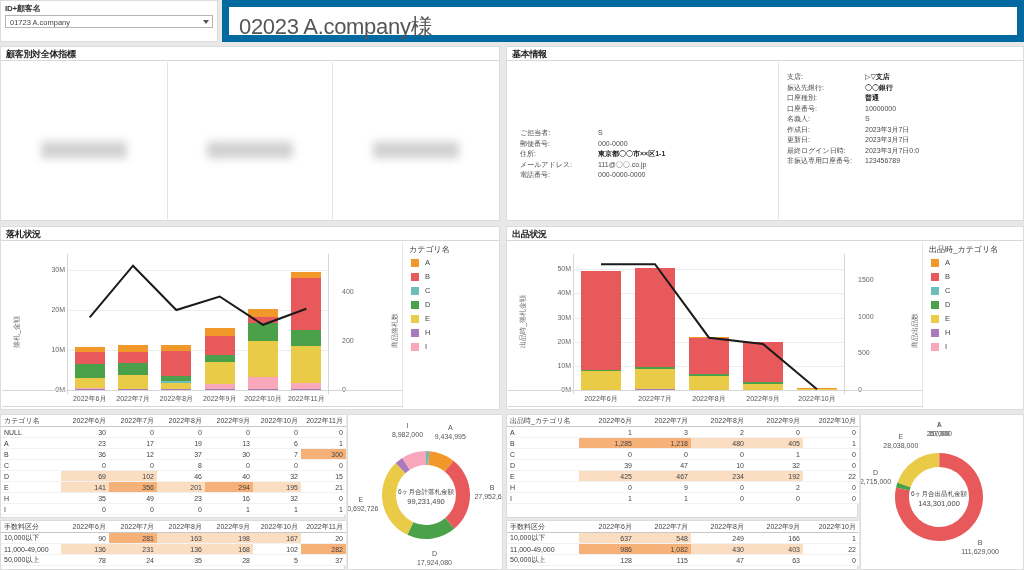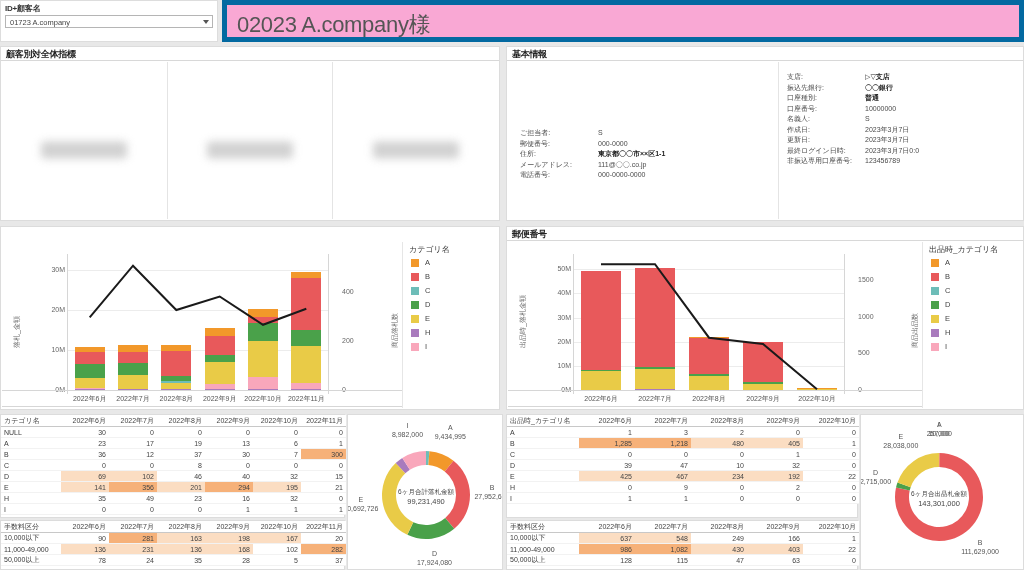--- a/index.html
+++ b/index.html
@@ -12,21 +12,21 @@
   }
   .app{position:relative;width:1024px;height:570px;}
 
   
   .topbar{position:absolute;left:0;top:0;width:1024px;height:44px;background:#e8e8e8;}
   .filter-box{position:absolute;left:0;top:0;width:218px;height:42px;background:#fff;border:1px solid #ddd;box-sizing:border-box;}
   .filter-label{position:absolute;left:4px;top:2px;font-size:8px;font-weight:bold;color:#333;letter-spacing:-.2px;}
   .filter-select{position:absolute;left:4px;top:14px;width:208px;height:13px;border:1px solid #b5b5b5;background:#fff;box-sizing:border-box;}
   .filter-value{position:absolute;left:4px;top:2px;font-size:7.5px;color:#444;white-space:nowrap;}
   .filter-caret{position:absolute;right:3px;top:4px;width:0;height:0;border-left:3px solid transparent;border-right:3px solid transparent;border-top:4px solid #555;}
-  .title-box{position:absolute;left:222px;top:0;width:802px;height:42px;background:#f9a8d4;border:5px solid #0369a1;box-sizing:border-box;}
+  .title-box{position:absolute;left:222px;top:0;width:802px;height:42px;background:#ffffff;border:7px solid #0369a1;box-sizing:border-box;}
   .title-text{position:absolute;left:10px;top:5px;font-size:22px;color:#555;font-weight:400;letter-spacing:-.3px;}
 
   
   .panel{position:absolute;background:#fff;border:1px solid #dcdcdc;box-sizing:border-box;}
   .panel-title{position:absolute;left:0;top:0;height:14px;line-height:14px;padding-left:5px;font-size:9px;font-weight:bold;color:#222;border-bottom:1px solid #d8d8d8;width:100%;box-sizing:border-box;background:#fff;letter-spacing:-.3px;}
 
   
   .kpi-row{position:absolute;left:1px;top:15px;right:1px;bottom:1px;display:flex;}
   .kpi-cell{flex:1;border-right:1px solid #e4e4e4;position:relative;background:#fff;}
   .kpi-cell:last-child{border-right:none;}
@@ -164,20 +164,21 @@
             <div class="bi-row">
               <span class="bi-k">非振込専用口座番号:</span>
               <span class="bi-v">123456789</span>
             </div>
           </div>
       </div>
     </div>
   </div>
 
   <div class="panel" style="left:0;top:226px;width:500px;height:184px;">
+    <div class="panel-title">落札状況</div>
     <div class="chart-area" id="bid-chart-area">
         <div class="plot" style="left: 66px; top: 20px; width: 260px; height: 128px;">
           <div class="ytick" style="left: -29px; width: 26px; top: 124px;">0M</div>
           <div class="gridline" style="left: 0px; top: 88px; width: 260px;"></div>
           <div class="ytick" style="left: -29px; width: 26px; top: 84px;">10M</div>
           <div class="gridline" style="left: 0px; top: 48px; width: 260px;"></div>
           <div class="ytick" style="left: -29px; width: 26px; top: 44px;">20M</div>
           <div class="gridline" style="left: 0px; top: 8px; width: 260px;"></div>
           <div class="ytick" style="left: -29px; width: 26px; top: 4px;">30M</div>
           <div class="ytickR" style="left: 274px; top: 124px;">0</div>
@@ -264,21 +265,21 @@
           </div>
           <div class="legend-item" style="top: 100px;">
             <span class="legend-swatch" style="background: rgb(249, 167, 187);"></span>
             <span class="legend-label">I</span>
           </div>
         </div>
       </div>
   </div>
 
   <div class="panel" style="left:506px;top:226px;width:518px;height:184px;">
-    <div class="panel-title">郵便番号</div>
+    <div class="panel-title">出品状況</div>
     <div class="chart-area" id="listing-chart-area">
         <div class="plot" style="left: 66px; top: 20px; width: 270px; height: 128px;">
           <div class="ytick" style="left: -29px; width: 26px; top: 124px;">0M</div>
           <div class="gridline" style="left: 0px; top: 103.849px; width: 270px;"></div>
           <div class="ytick" style="left: -29px; width: 26px; top: 99.8491px;">10M</div>
           <div class="gridline" style="left: 0px; top: 79.6981px; width: 270px;"></div>
           <div class="ytick" style="left: -29px; width: 26px; top: 75.6981px;">20M</div>
           <div class="gridline" style="left: 0px; top: 55.5472px; width: 270px;"></div>
           <div class="ytick" style="left: -29px; width: 26px; top: 51.5472px;">30M</div>
           <div class="gridline" style="left: 0px; top: 31.3962px; width: 270px;"></div>

